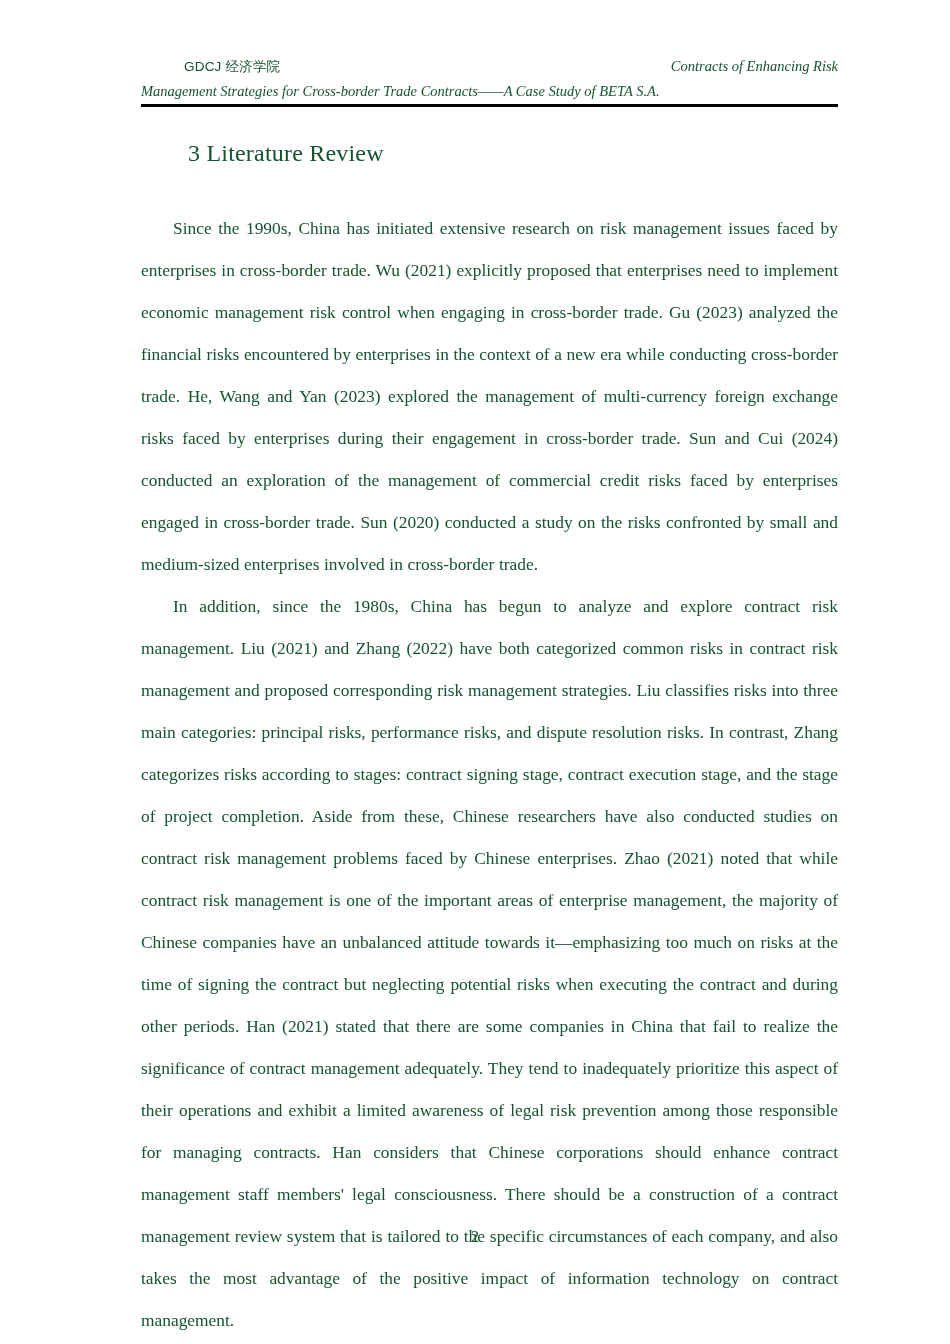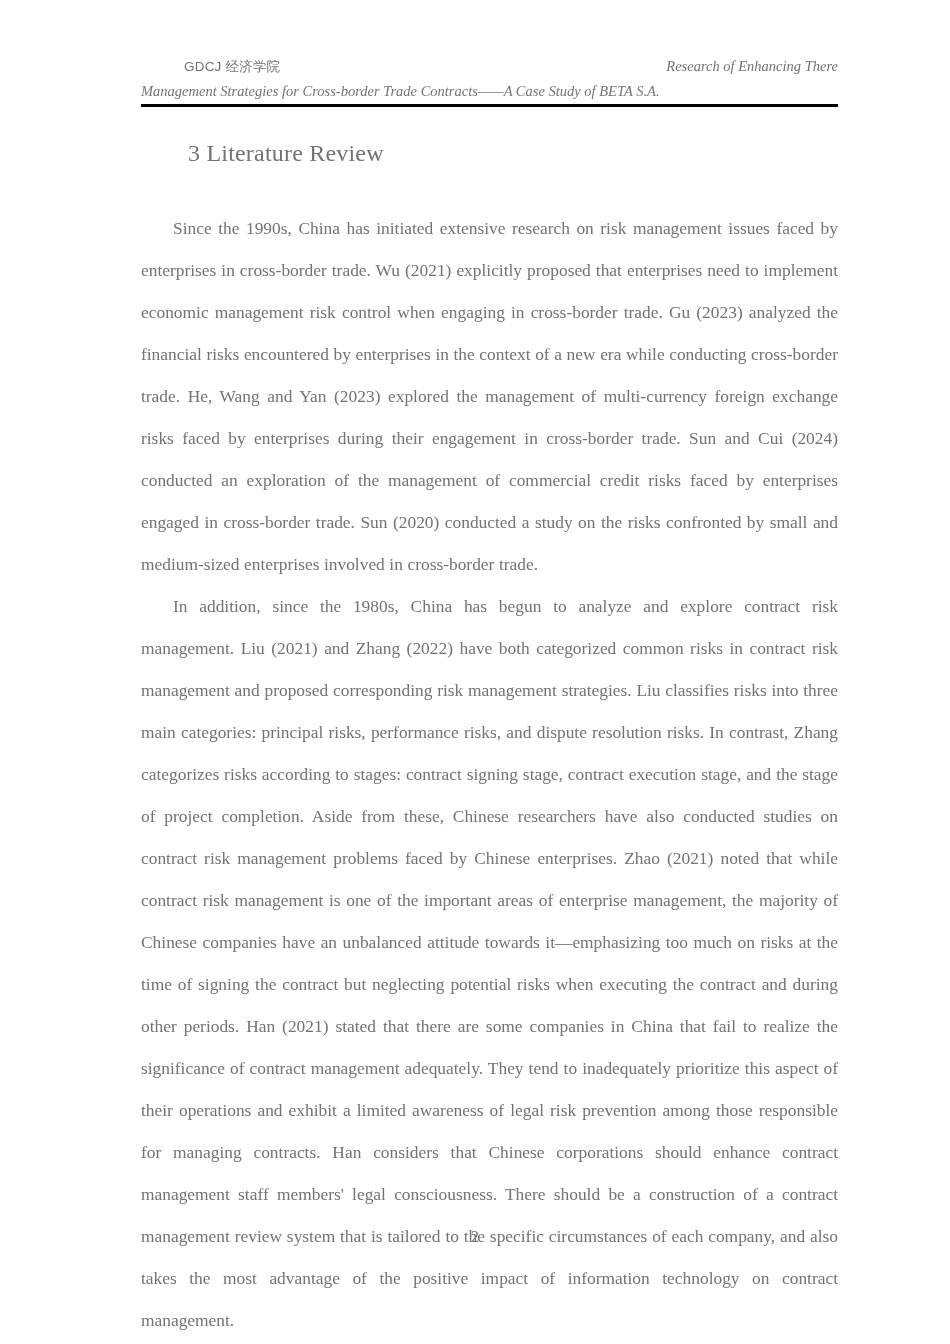--- a/index.html
+++ b/index.html
@@ -7,21 +7,21 @@
     padding: 0;
     background: #ffffff;
   }
   .page {
     position: relative;
     width: 950px;
     height: 1344px;
     background: #ffffff;
     overflow: hidden;
     font-family: "Liberation Serif", "DejaVu Serif", serif;
-    color: #737373;
+    color: #14532d;
   }
 
   
   .header-block {
     position: absolute;
     left: 141px;
     top: 58px;
     width: 697px;
   }
   .header-line1 {
@@ -106,21 +106,21 @@
   }
 </style>
 </head>
 <body>
 
 <div class="page">
 
   <div class="header-block">
     <div class="header-line1">
       <span class="header-org">GDCJ 经济学院</span>
-      <span class="header-title-a">Research of Enhancing There</span>
+      <span class="header-title-a">Contracts of Enhancing Risk</span>
     </div>
     <div class="header-line2">Management Strategies for Cross-border Trade Contracts——A Case Study of BETA S.A.</div>
   </div>
 
   <div class="header-rule"></div>
 
   <h1 class="section-heading">3 Literature Review</h1>
 
   <div class="body-col">
     <p class="para">Since the 1990s, China has initiated extensive research on risk management issues faced by enterprises in  cross-border  trade. Wu (2021) explicitly proposed that enterprises need to implement economic management risk control when engaging in  cross-border trade. Gu (2023) analyzed the financial risks encountered by enterprises in the context of a new era while conducting  cross-border  trade. He,  Wang  and  Yan  (2023) explored the management of multi-currency foreign exchange risks faced by enterprises during their engagement in  cross-border  trade. Sun  and  Cui  (2024) conducted an exploration of the management of commercial credit risks faced by enterprises engaged in cross-border trade. Sun (2020) conducted a study on the risks confronted by small and medium-sized enterprises involved in  cross-border  trade.</p>

